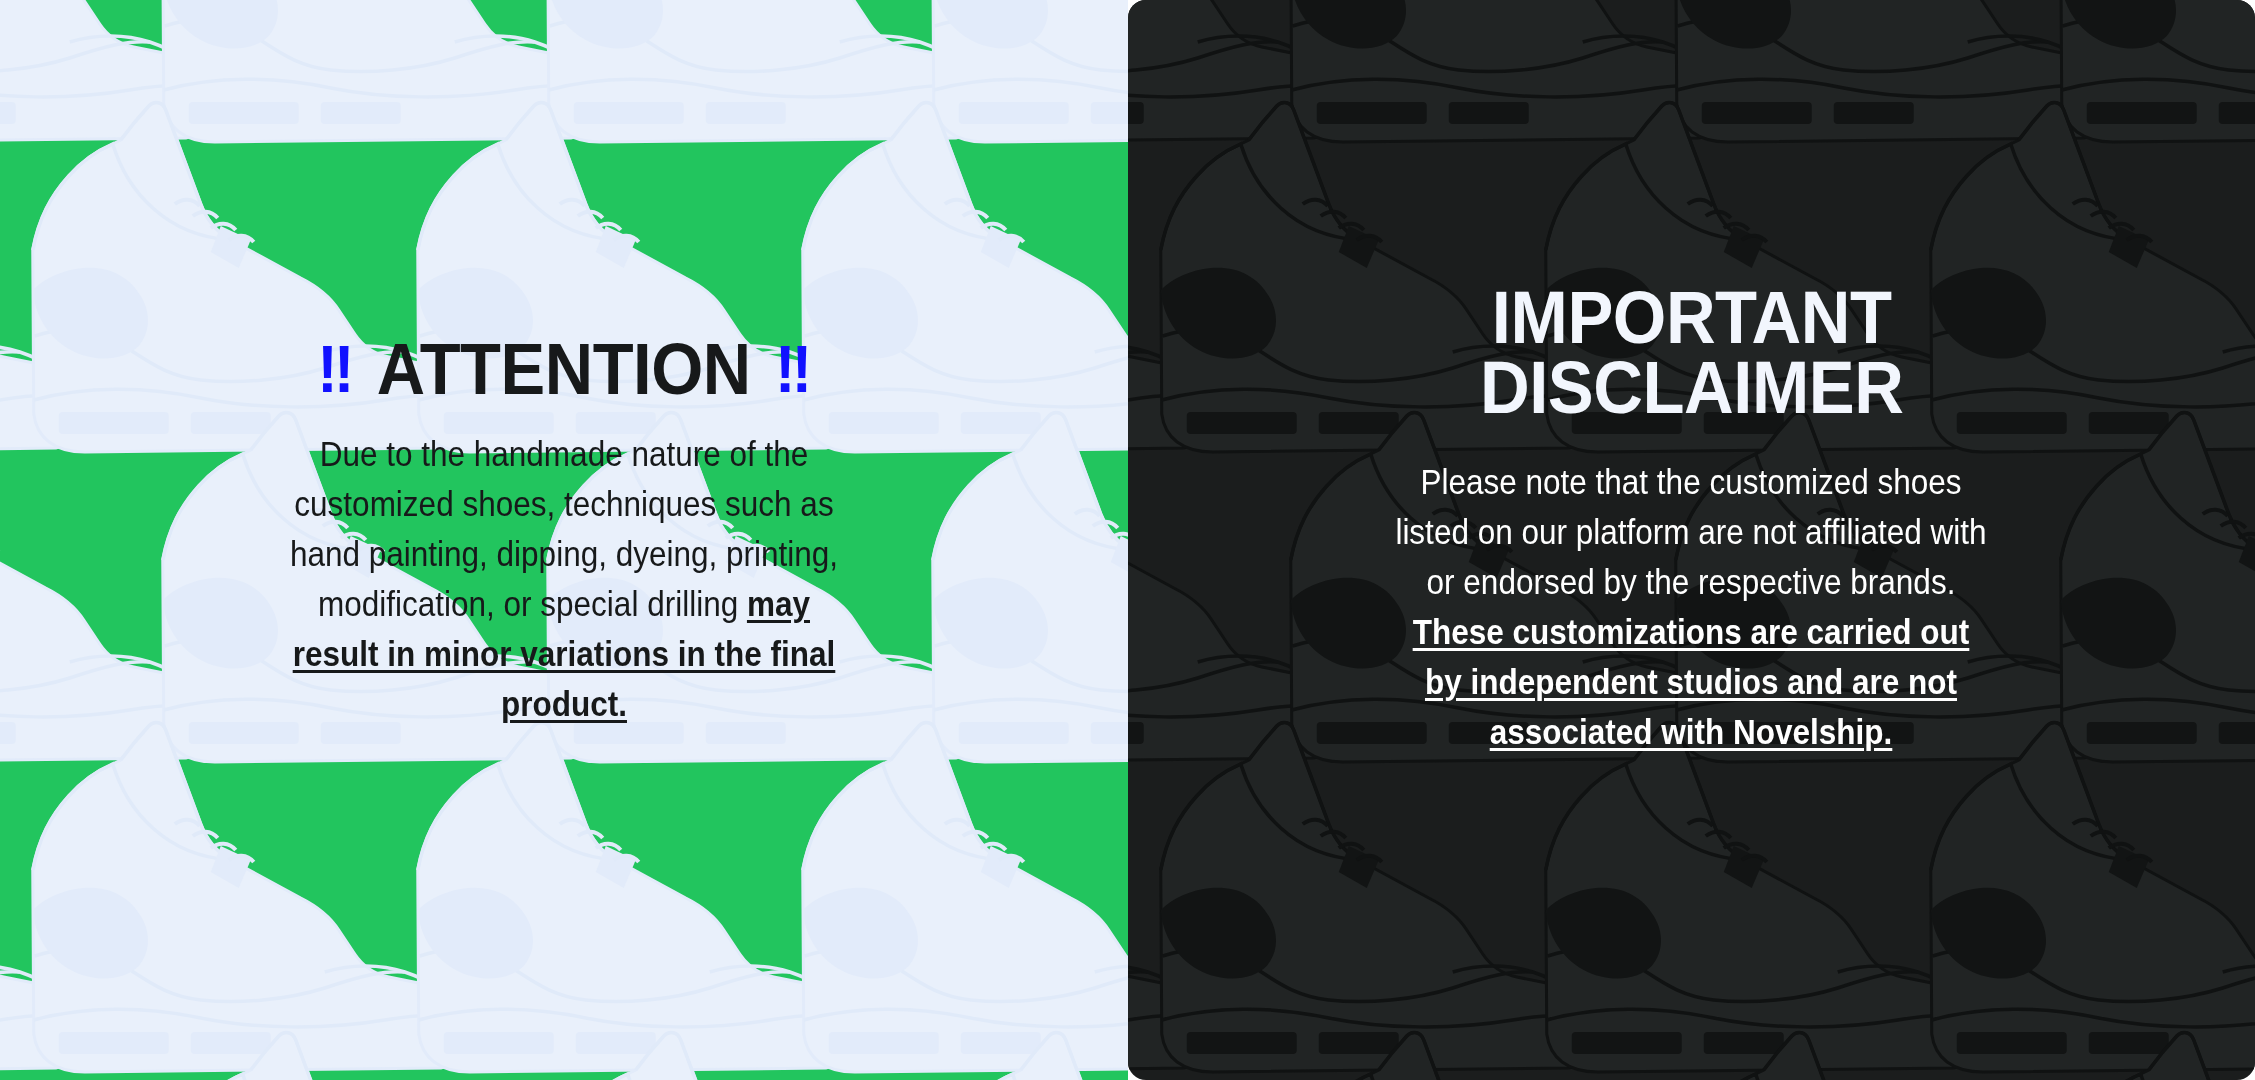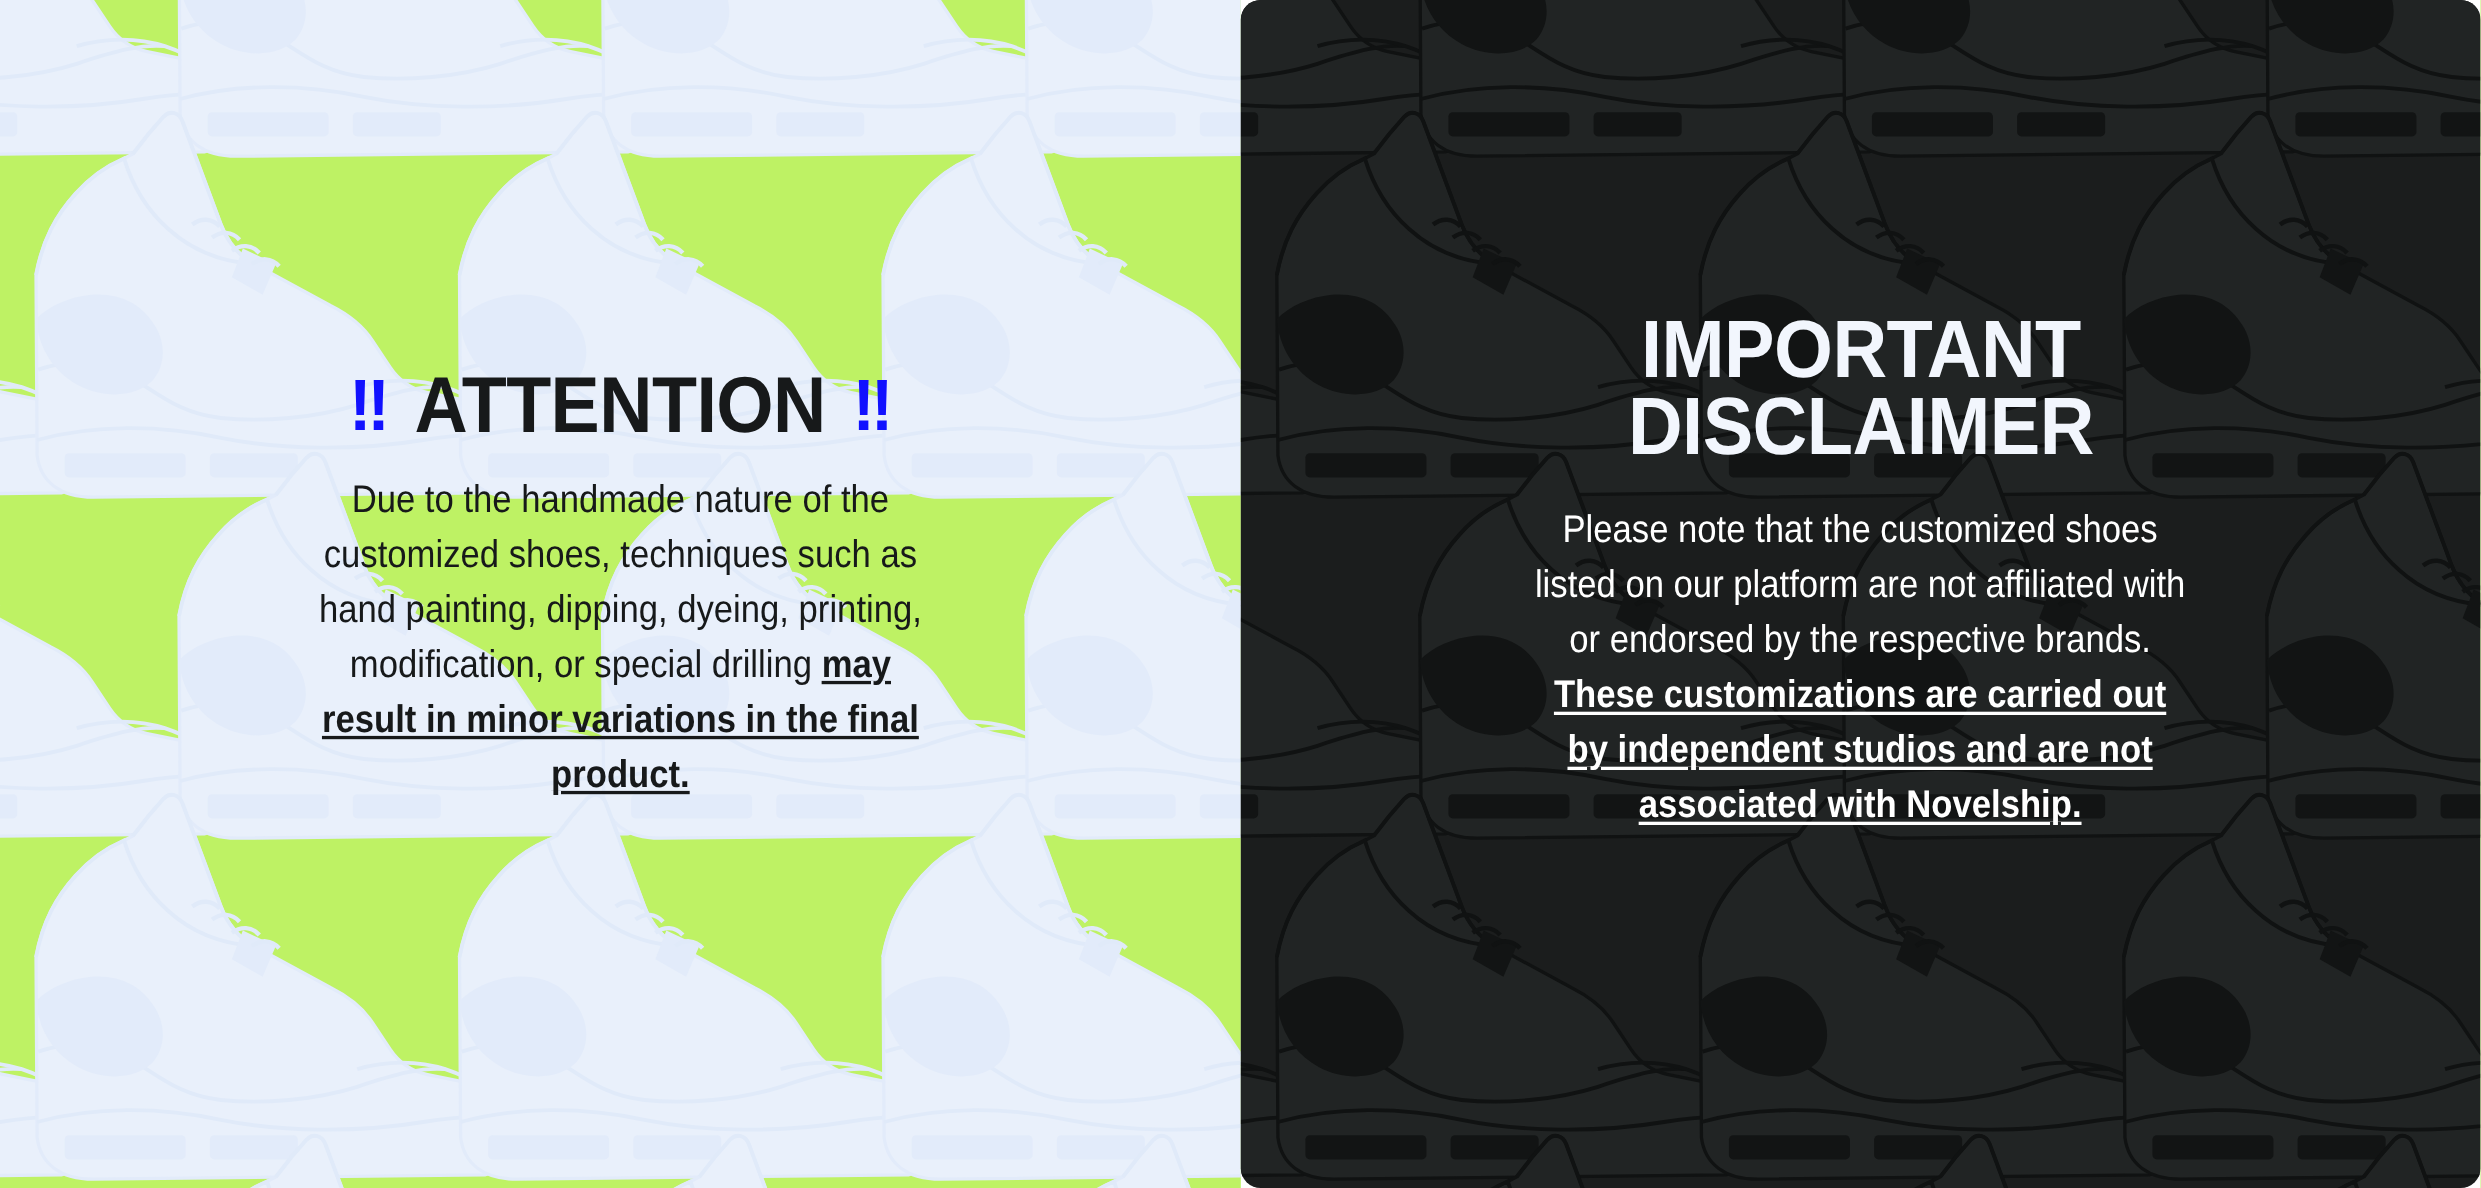--- a/index.html
+++ b/index.html
@@ -23,21 +23,21 @@
   .panel {
     position: relative;
     width: 1127.5px;
     height: 1080px;
     overflow: hidden;
     display: flex;
     align-items: center;
     justify-content: center;
   }
 
-  .panel-left  { background: #bef264; }
+  .panel-left  { background: #22c55e; }
   .panel-right { background: #1b1d1d; border-radius: 18px; }
 
   
   .pattern {
     position: absolute;
     inset: 0;
     pointer-events: none;
   }
   .pattern svg { display: block; width: 100%; height: 100%; }
 

